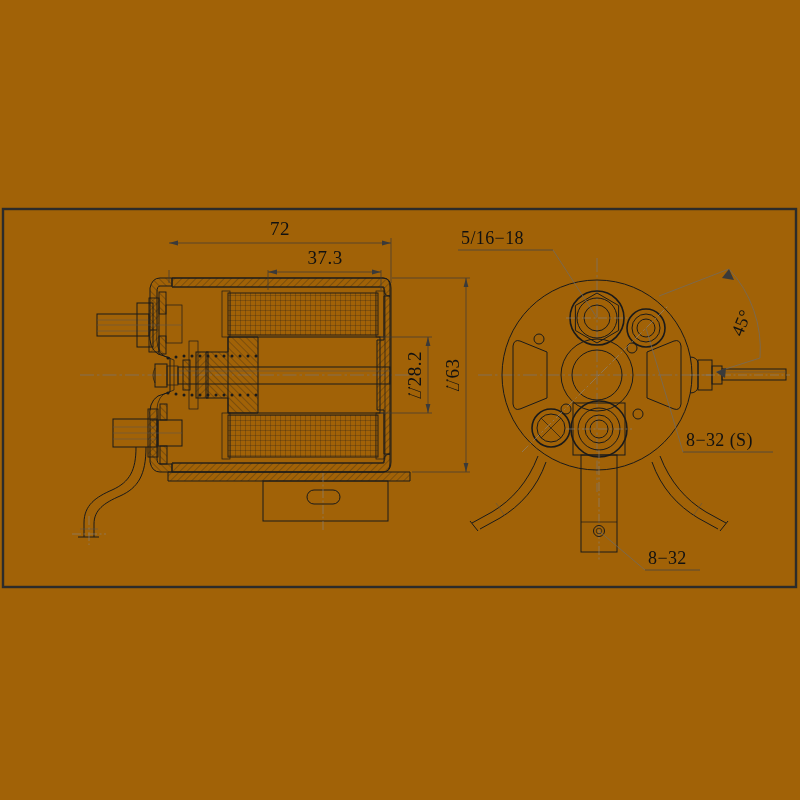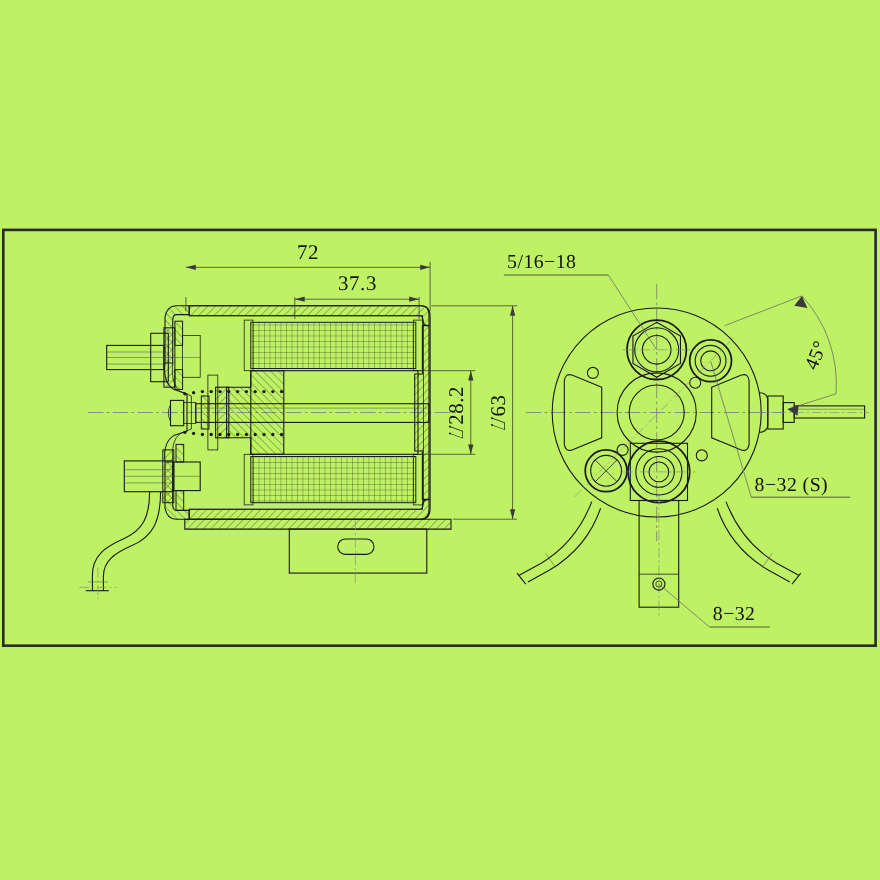--- a/index.html
+++ b/index.html
@@ -10,21 +10,21 @@
   body {
     width: 800px;
     height: 800px;
     font-family: "Liberation Serif", "DejaVu Serif", serif;
     overflow: hidden;
   }
   #drawing-root {
     position: relative;
     width: 800px;
     height: 800px;
-    background: #bef264;
+    background: #a16207;
   }
   svg#tech-drawing {
     display: block;
     width: 800px;
     height: 800px;
   }
   .ln      { fill: none; stroke: #1a1a1a; stroke-width: 1; }
   .ln-thin { fill: none; stroke: #1a1a1a; stroke-width: 0.7; }
   .ln-hair { fill: none; stroke: #555; stroke-width: 0.5; }
   .ln-thick{ fill: none; stroke: #1a1a1a; stroke-width: 1.6; }

